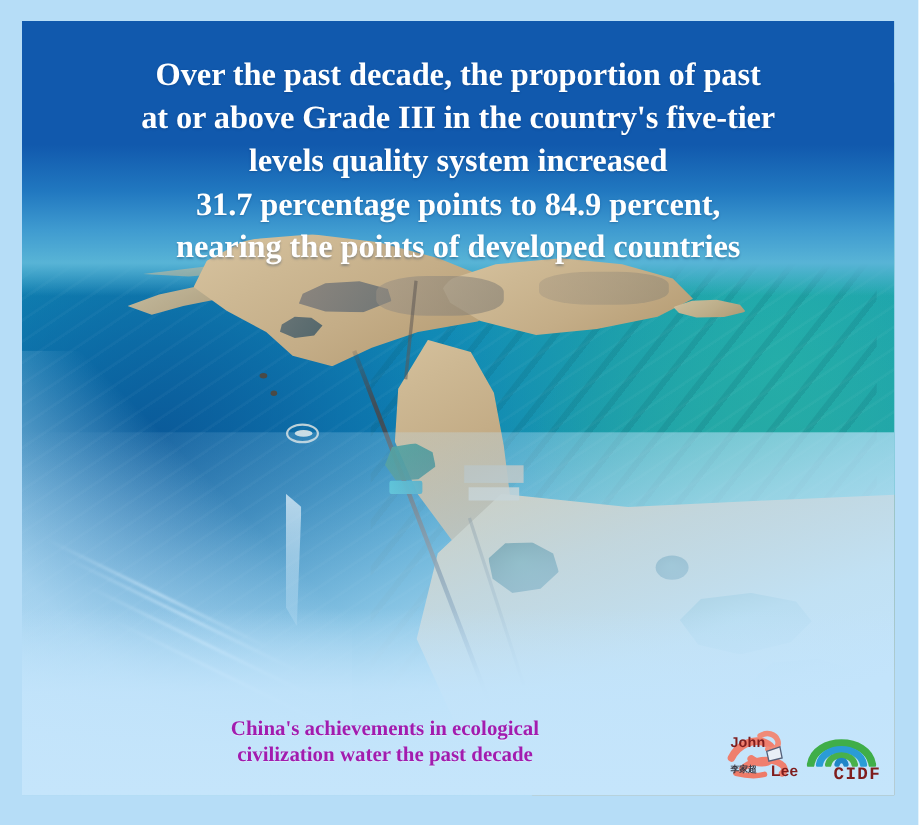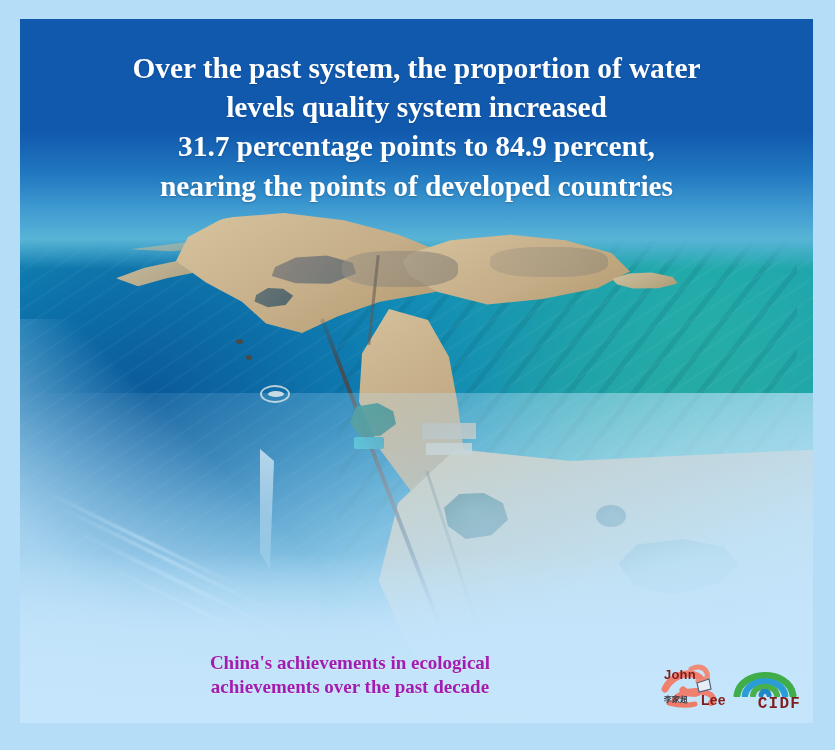--- a/index.html
+++ b/index.html
@@ -365,29 +365,30 @@
       <div class="foam foam-2"></div>
       <div class="foam foam-3"></div>
       <div class="foam foam-4"></div>
 
       <div class="left-haze"></div>
       <div class="bottom-haze"></div>
       <div class="bottom-haze-2"></div>
     </div>
 
     <div id="headline">
-      <span class="hl-line">Over the past system, the proportion of water</span>
+      <span class="hl-line">Over the past decade, the proportion of past</span>
+      <span class="hl-line">at or above Grade III in the country's five-tier</span>
       <span class="hl-line">levels quality system increased</span>
       <span class="hl-line">31.7 percentage points to 84.9 percent,</span>
       <span class="hl-line">nearing the points of developed countries</span>
     </div>
 
     <div id="caption">
       <span class="cap-line">China's achievements in ecological</span>
-      <span class="cap-line">achievements over the past decade</span>
+      <span class="cap-line">civilization water the past decade</span>
     </div>
 
     <div id="logos">
 
       <div class="logo-johnlee">
         <svg class="jl-art" viewBox="0 0 62 56">
           <path d="M4 30 C10 18, 24 12, 34 16 C42 19, 44 26, 40 31 C36 36, 26 35, 22 31" fill="none" stroke="#ef7f6e" stroke-width="7" stroke-linecap="round"></path>
           <path d="M14 40 C22 32, 36 30, 46 34 C52 36, 54 41, 50 44" fill="none" stroke="#ef7f6e" stroke-width="6" stroke-linecap="round"></path>
           <path d="M30 10 C36 6, 44 8, 46 14 C48 20, 42 24, 37 22" fill="none" stroke="#f08b78" stroke-width="5" stroke-linecap="round"></path>
           <path d="M8 44 C16 46, 26 47, 34 45" fill="none" stroke="#ee7b68" stroke-width="5" stroke-linecap="round"></path>

